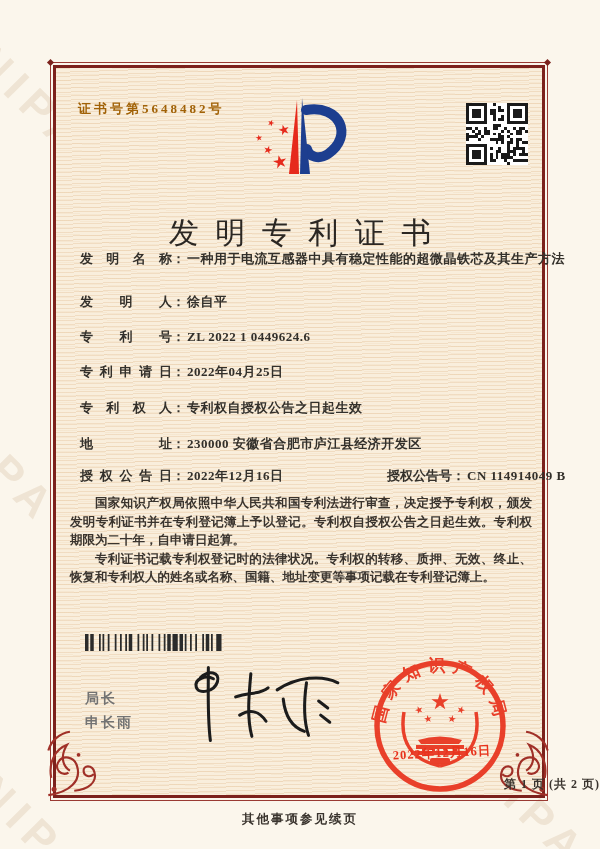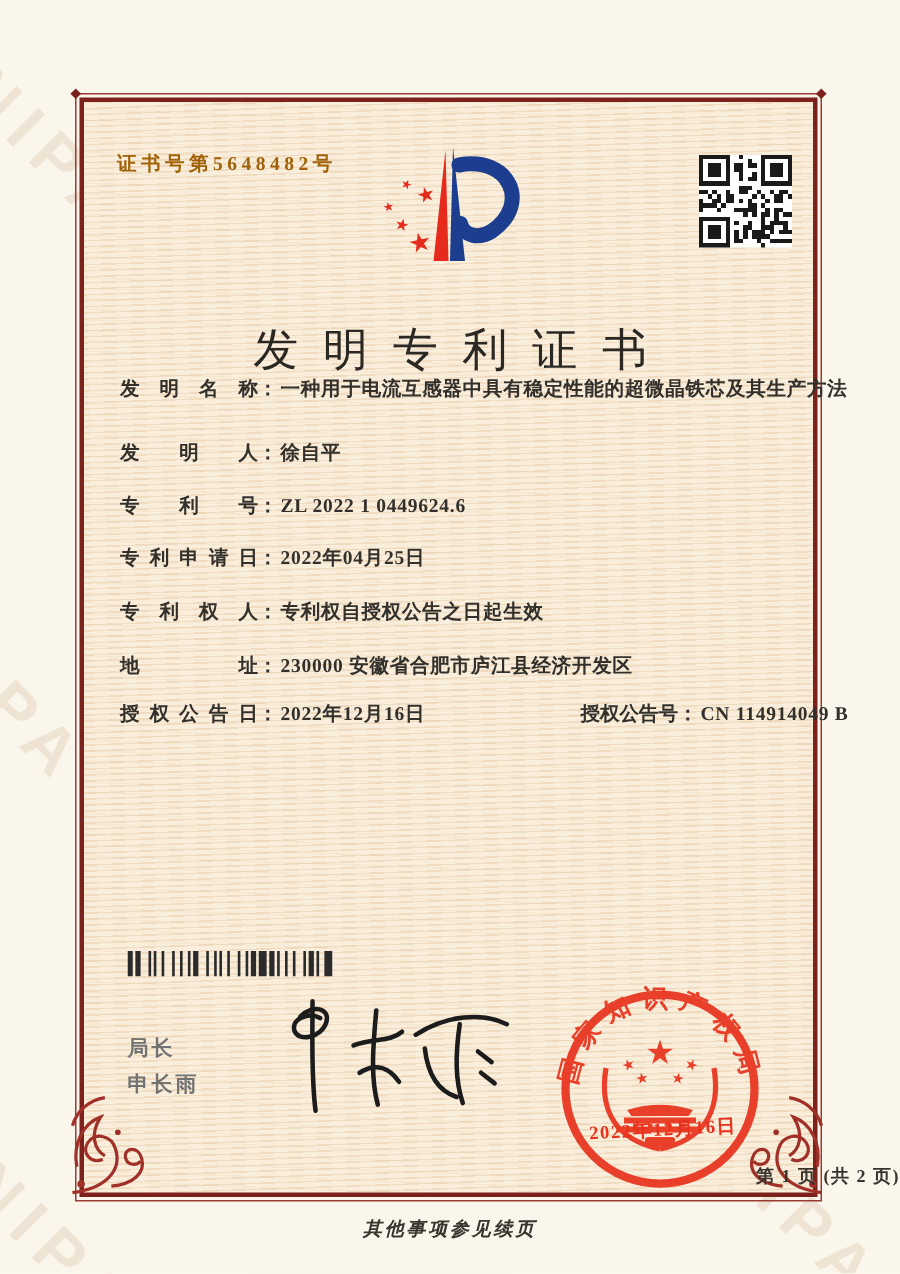--- a/index.html
+++ b/index.html
@@ -61,21 +61,21 @@
     position:absolute;left:372px;top:745px;width:140px;text-align:center;
     font-size:12.5px;font-weight:700;color:#e8321c;letter-spacing:1px;
     transform:rotate(-3deg);
   }
   .page-no{
     position:absolute;left:0;top:776px;width:100%;text-align:right;
     font-size:12px;font-weight:600;color:#3a342e;letter-spacing:1px;
   }
   .note{
     position:absolute;left:0;top:811px;width:100%;text-align:center;
-    font-size:12.5px;font-weight:600;color:#3a342e;letter-spacing:2px;font-style:italic;
+    font-size:12.5px;font-weight:600;color:#3a342e;letter-spacing:2px;
   }
   .flourish{position:absolute;width:72px;height:72px;}
   svg{display:block;}
 </style>
 </head>
 <body>
 
 <div class="page">
 
   <span class="wm" style="left:-28px;top:6px">CNIPA</span>
@@ -272,20 +272,24 @@
   <div class="row" style="top:435px">
     <span class="flabel">地址</span><span class="colon">：</span><span class="fval">230000 安徽省合肥市庐江县经济开发区</span>
   </div>
   <div class="row" style="top:467px">
     <span class="flabel">授权公告日</span><span class="colon">：</span><span class="fval">2022年12月16日</span>
     <span class="grant2">
       <span>授权公告号</span><span class="colon">：</span><span class="fval">CN 114914049 B</span>
     </span>
   </div>
 
+  <div class="paras">
+    <p>国家知识产权局依照中华人民共和国专利法进行审查，决定授予专利权，颁发发明专利证书并在专利登记簿上予以登记。专利权自授权公告之日起生效。专利权期限为二十年，自申请日起算。</p>
+    <p>专利证书记载专利权登记时的法律状况。专利权的转移、质押、无效、终止、恢复和专利权人的姓名或名称、国籍、地址变更等事项记载在专利登记簿上。</p>
+  </div>
 
   <svg class="barcode" id="barcode" width="158" height="17">
       <rect x="0" y="0" width="3.5" height="17" fill="#2b2b2b"></rect>
       <rect x="5.25" y="0" width="3.5" height="17" fill="#2b2b2b"></rect>
       <rect x="14" y="0" width="1.75" height="17" fill="#2b2b2b"></rect>
       <rect x="17.5" y="0" width="1.75" height="17" fill="#2b2b2b"></rect>
       <rect x="22.75" y="0" width="1.75" height="17" fill="#2b2b2b"></rect>
       <rect x="29.75" y="0" width="1.75" height="17" fill="#2b2b2b"></rect>
       <rect x="35" y="0" width="1.75" height="17" fill="#2b2b2b"></rect>
       <rect x="40.25" y="0" width="1.75" height="17" fill="#2b2b2b"></rect>

